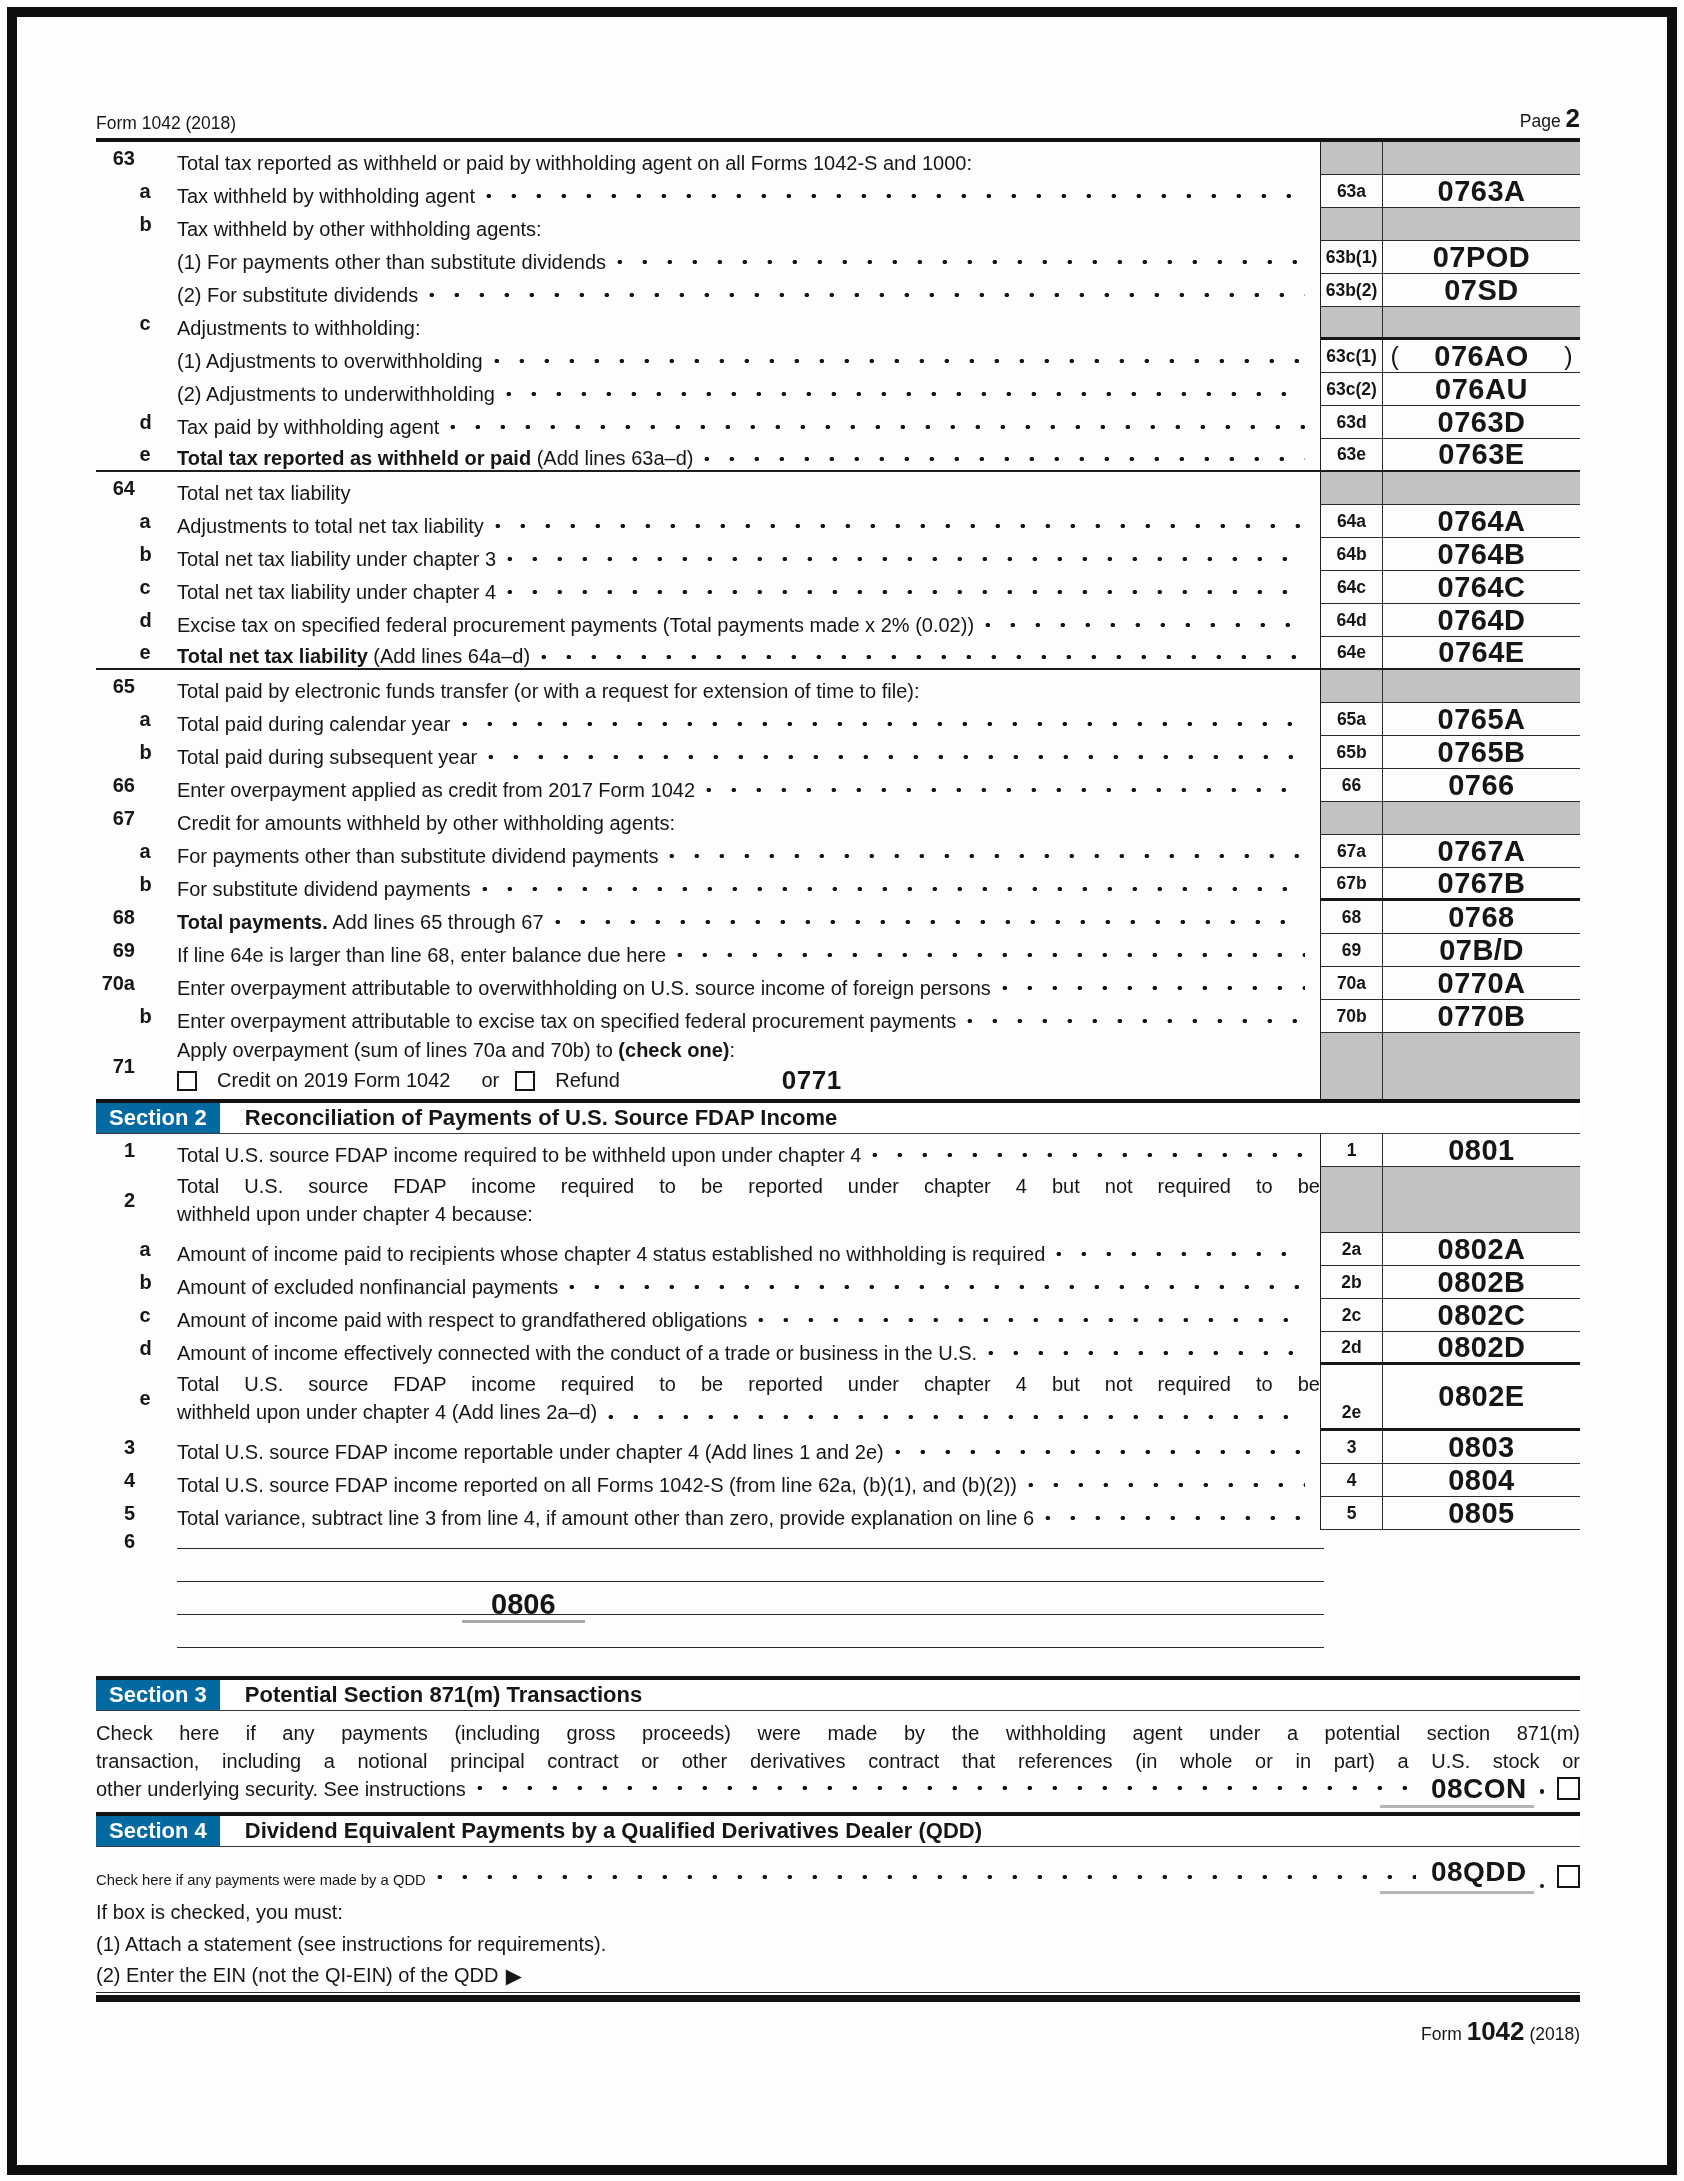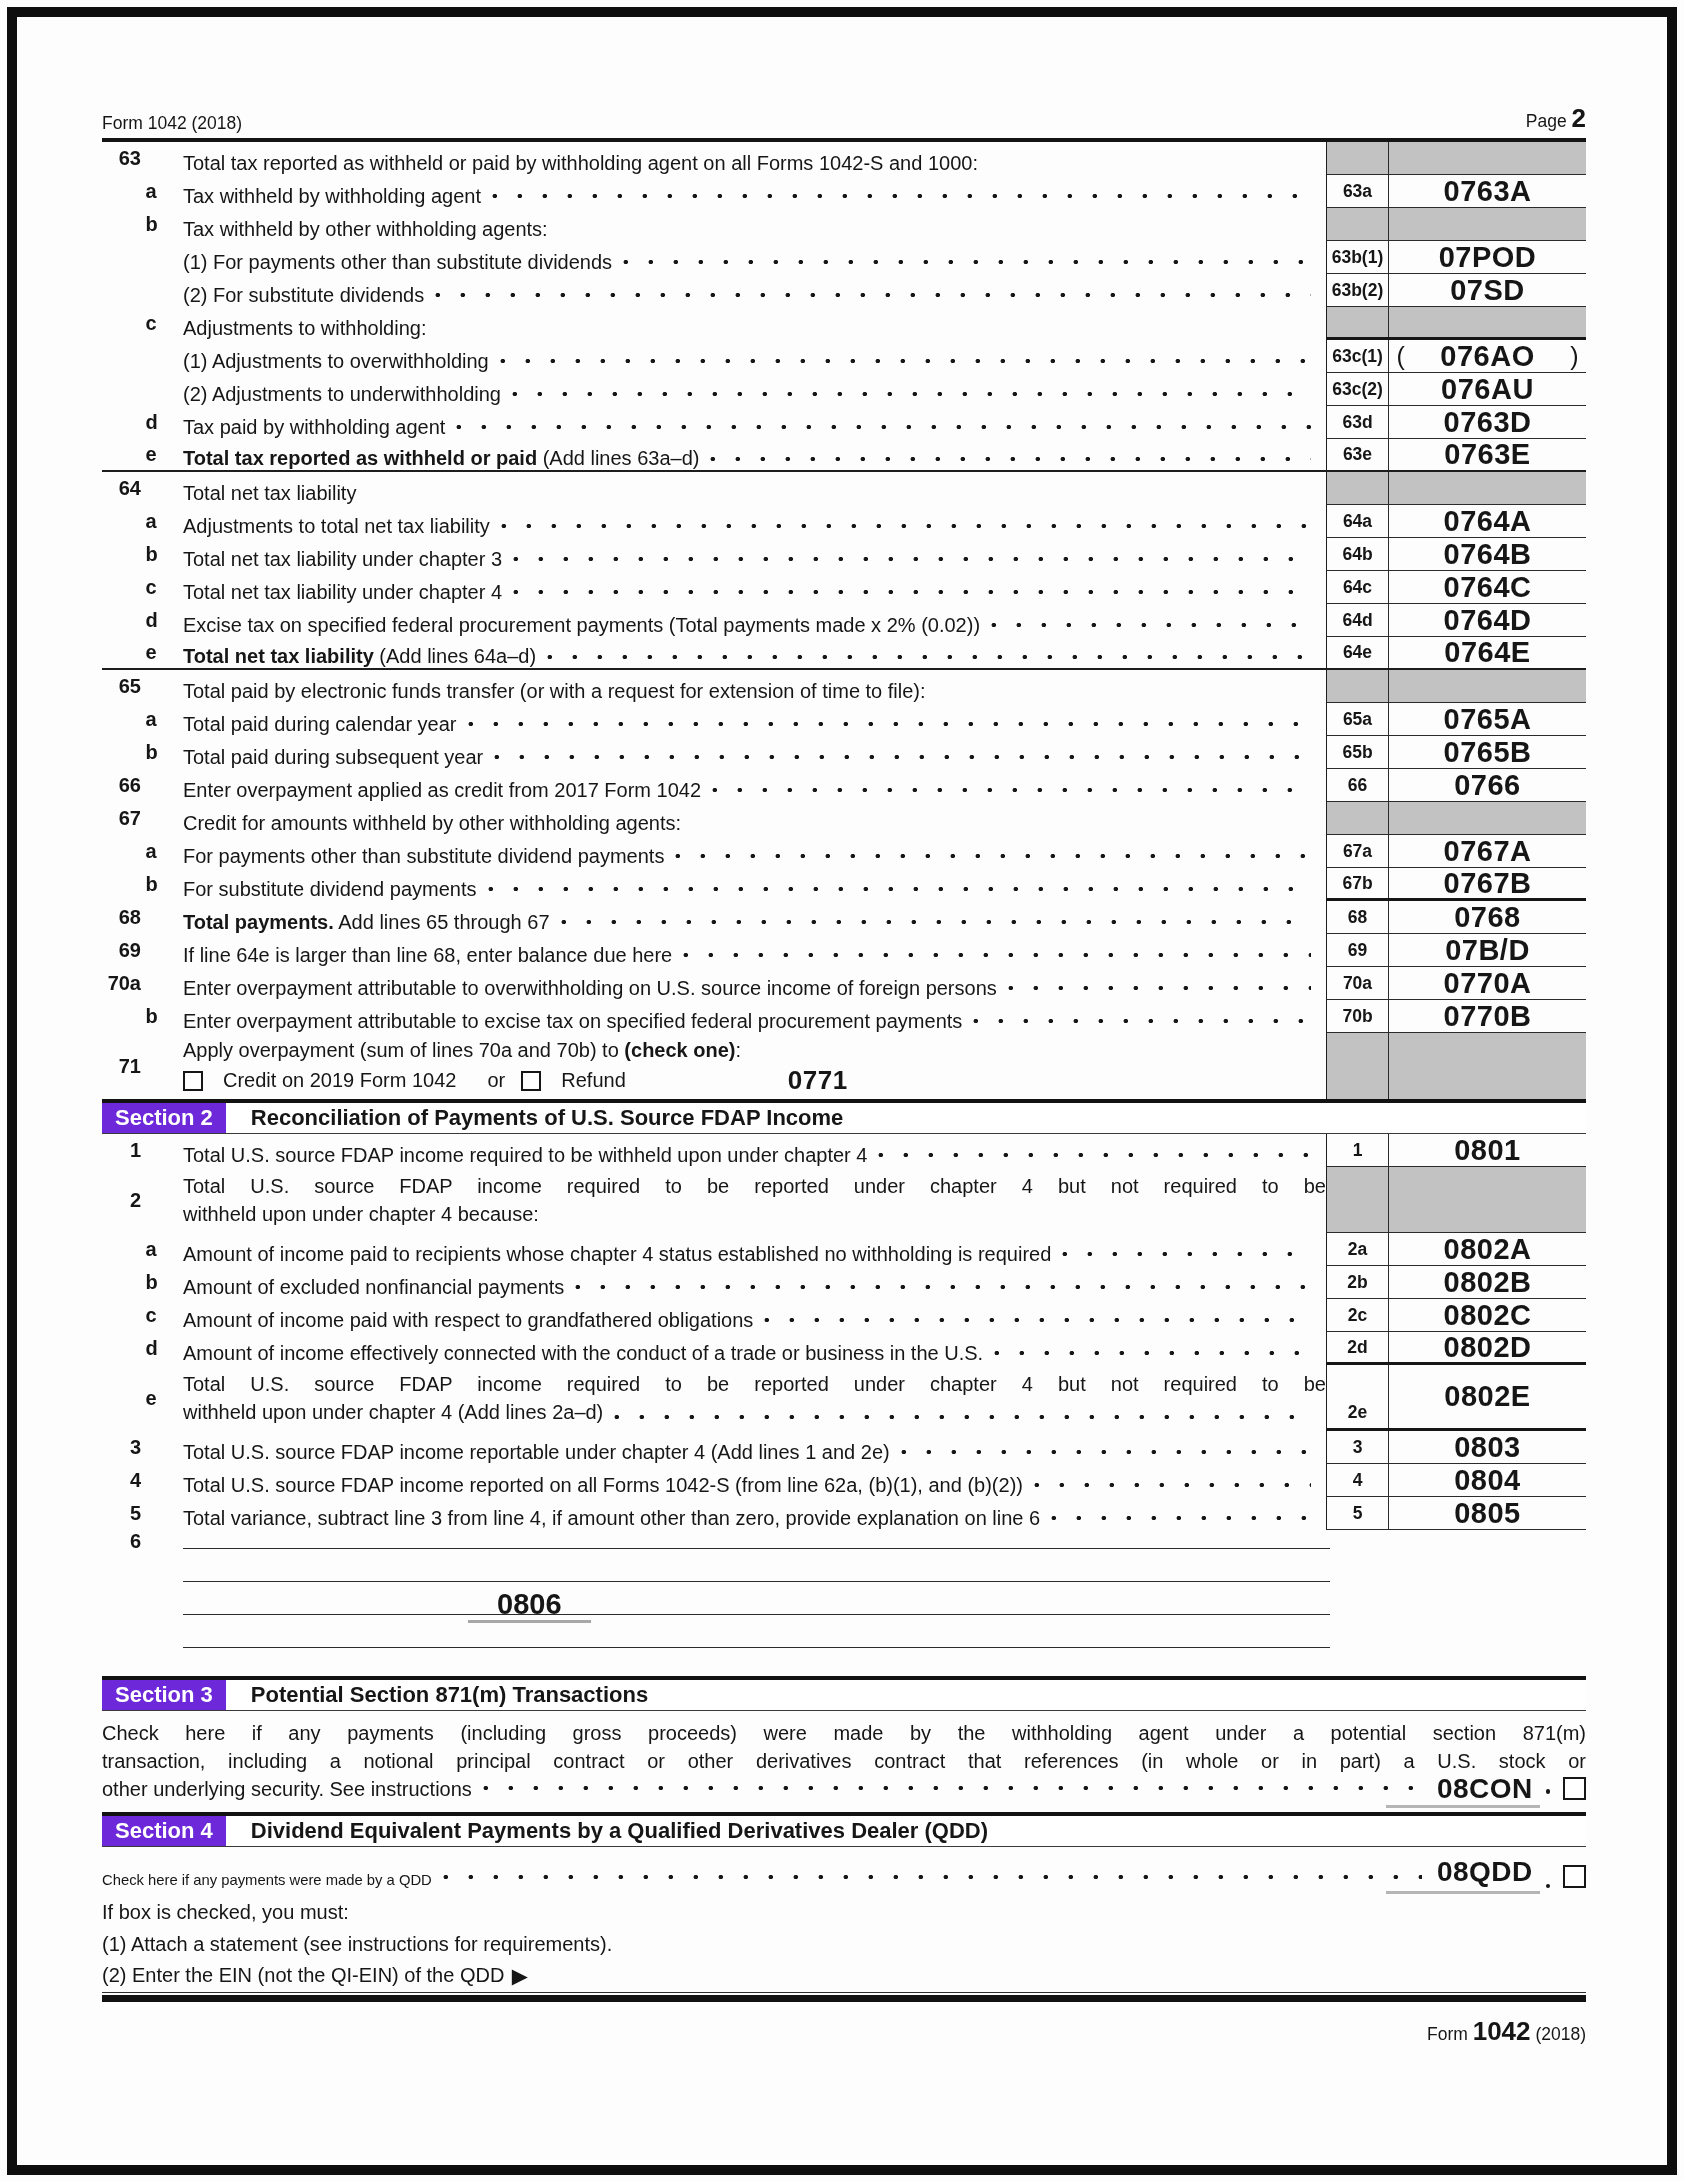--- a/index.html
+++ b/index.html
@@ -2,21 +2,21 @@
 <html style="font-size:14.8px"><head>
 <meta charset="utf-8">
 <style>
   * { box-sizing: border-box; margin: 0; padding: 0; }
   html,body { background:#e8e8e8; }
   .page {
     position: relative; width: 1684px; height: 2182px; background: #fdfdfd;
     font-family: "Liberation Sans", sans-serif; color: #161616; overflow: hidden;
   }
   .frame { position: absolute; inset: 7.4px; border: 10px solid #0e0e0e; pointer-events: none; }
-  .content { position: absolute; left: 102px; top: 109px; width: 1484px; }
+  .content { position: absolute; left: 96px; top: 109px; width: 1484px; }
 
   
   .hdr { display: flex; justify-content: space-between; align-items: flex-end;
          border-bottom: 4.6px solid #141414; padding-bottom: 3.7px; height: 33px; }
   .hdr-left { font-size: 17.5px; }
   .hdr-right { font-size: 17.5px; }
   .hdr-right b { font-size: 26px; font-weight: bold; }
 
   
   .row { display: flex; align-items: center; height: 33px; position: relative; }
@@ -51,21 +51,21 @@
   .checkline { display: flex; align-items: center; margin-top: 1.8px; }
   .cb { width: 23px; height: 23px; border: 2.4px solid #161616; background: #fff; flex: none; display: inline-block; }
   .cb.small { width: 20px; height: 20px; border-width: 2px; }
   .cklabel { font-size: 20px; margin-left: 20px; white-space: nowrap; }
   .ckor { font-size: 20px; margin: 0 16px 0 31px; }
   .ckcode { font-weight: bold; font-size: 26px; margin-left: 162px; letter-spacing: 0.5px; }
 
   
   .secbar { display: flex; align-items: stretch; height: 35px; border-top: 4.2px solid #121212;
             border-bottom: 1.5px solid #3a3a3a; background: #fff; }
-  .seclabel { background: #6d28d9; color: #fff; font-weight: bold; font-size: 22px;
+  .seclabel { background: #0369a1; color: #fff; font-weight: bold; font-size: 22px;
               display: flex; align-items: center; padding: 0 13px; flex: none; }
   .sectitle { font-weight: bold; font-size: 22px; display: flex; align-items: center; margin-left: 25px; }
 
   
   .line6 { display: flex; }
   .l6lines { width: 1147px; flex: none; }
   .wline { height: 33px; border-bottom: 1.8px solid #2b2b2b; position: relative; }
   .wline.first { height: 18.5px; }
   .l6code { position: absolute; left: 314px; bottom: -7.4px; font-weight: bold; font-size: 29px; }
   .l6code::after { content: ""; position: absolute; left: -29.5px; right: -29.5px; bottom: -1.8px;

